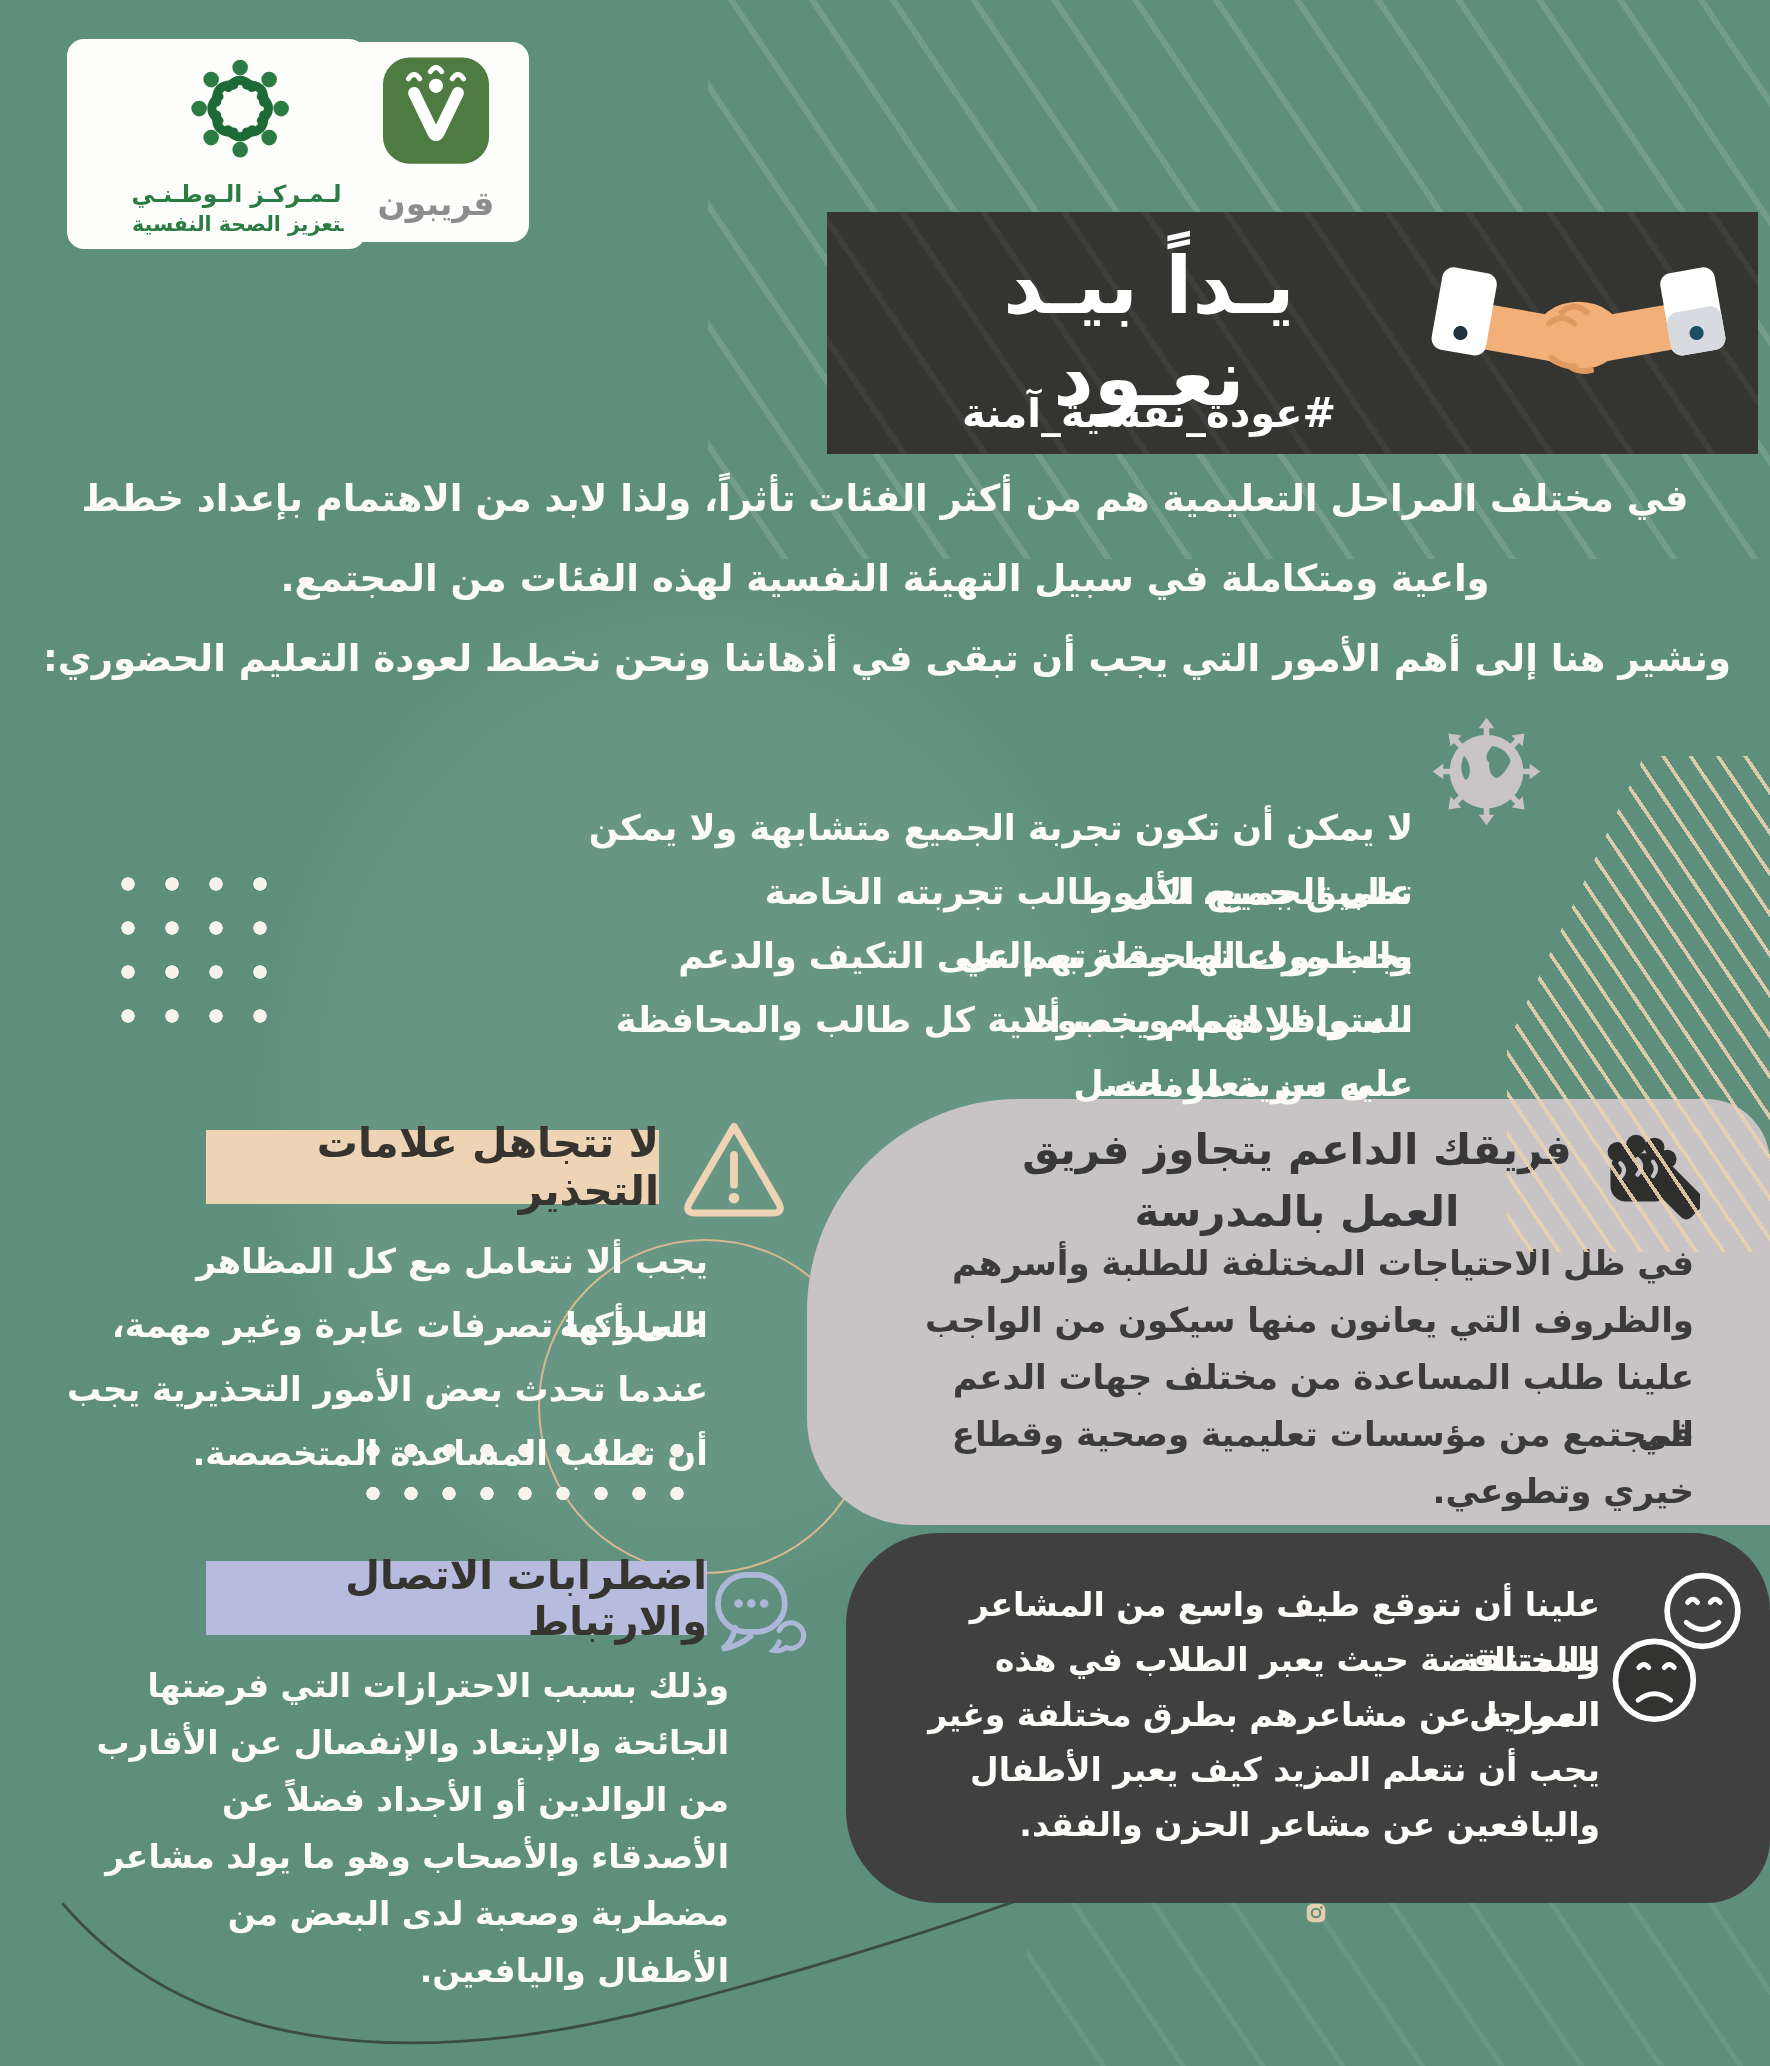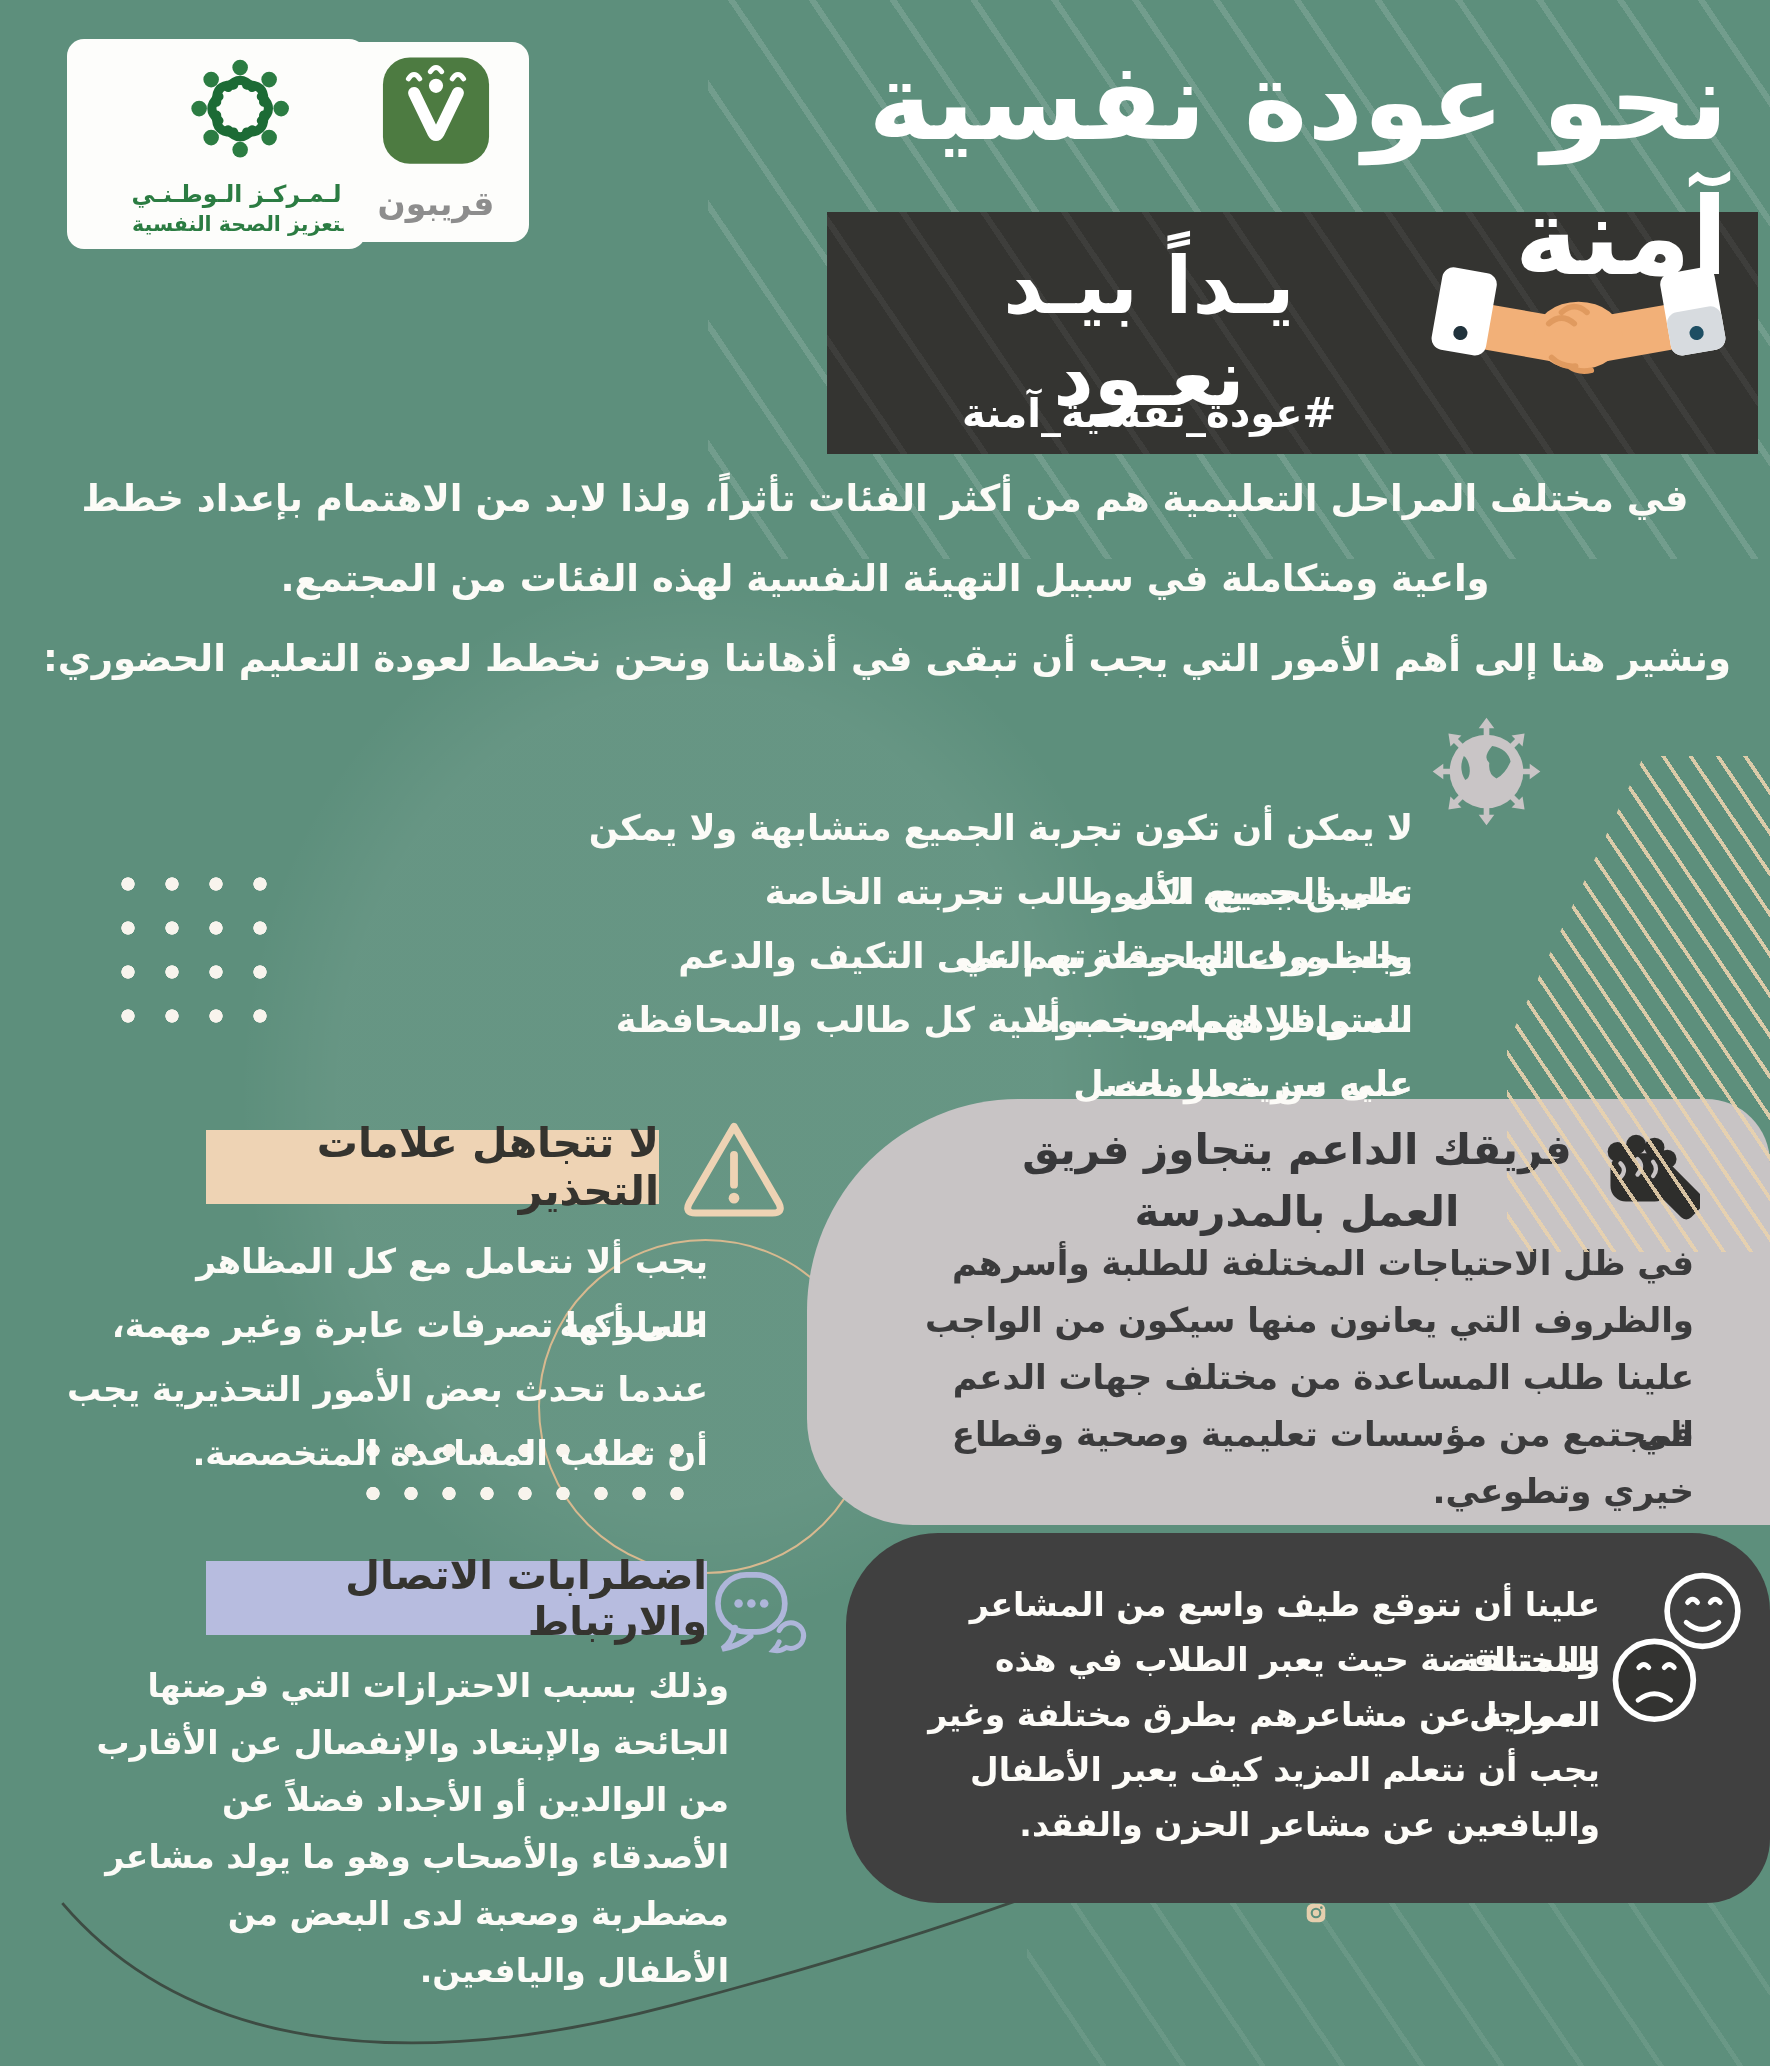--- a/index.html
+++ b/index.html
@@ -165,21 +165,20 @@
       <rect x="56" y="22" width="150" height="150" rx="38" fill="#4d7b41"></rect>
       <path d="M100,72 L127,128 Q131,135 135,128 L162,72" fill="none" stroke="#ffffff" stroke-width="17" stroke-linecap="round"></path>
       <circle cx="131" cy="62" r="10" fill="#ffffff"></circle>
       <path d="M92,52 q8,-12 16,0" fill="none" stroke="#ffffff" stroke-width="7" stroke-linecap="round"></path>
       <path d="M123,42 q8,-12 16,0" fill="none" stroke="#ffffff" stroke-width="7" stroke-linecap="round"></path>
       <path d="M154,52 q8,-12 16,0" fill="none" stroke="#ffffff" stroke-width="7" stroke-linecap="round"></path>
     </svg>
     <div class="app-name">قريبون</div>
   </div>
 
-  <div class="abs page-title">نحو عودة نفسية آمنة</div>
 
   <div class="abs banner">
     <svg class="handshake" width="297" height="177" viewBox="0 0 420 250">
       <g transform="rotate(10 105 135)">
         <rect x="30" y="105" width="200" height="64" rx="32" fill="#f2b078"></rect>
         <rect x="6" y="62" width="78" height="118" rx="16" fill="#ffffff"></rect>
         <circle cx="45" cy="152" r="10" fill="#20323c"></circle>
       </g>
       <g transform="rotate(-10 315 135)">
         <rect x="190" y="105" width="200" height="64" rx="32" fill="#f2b078"></rect>

